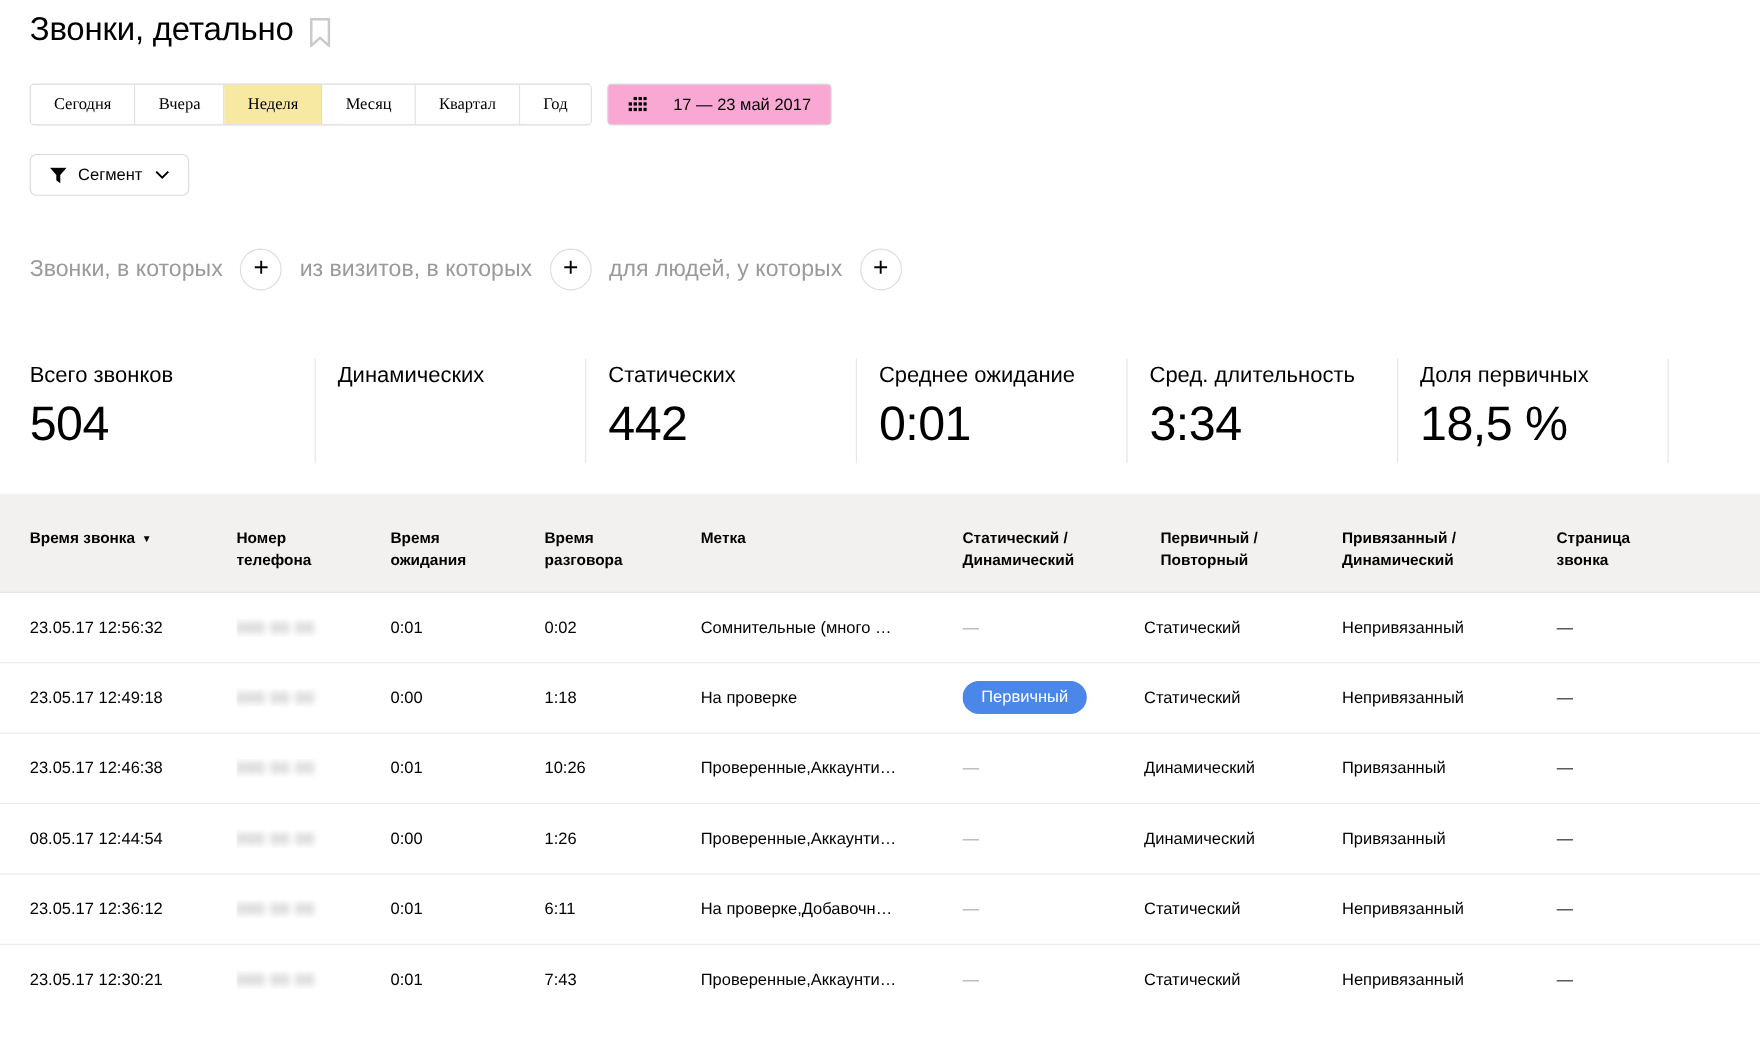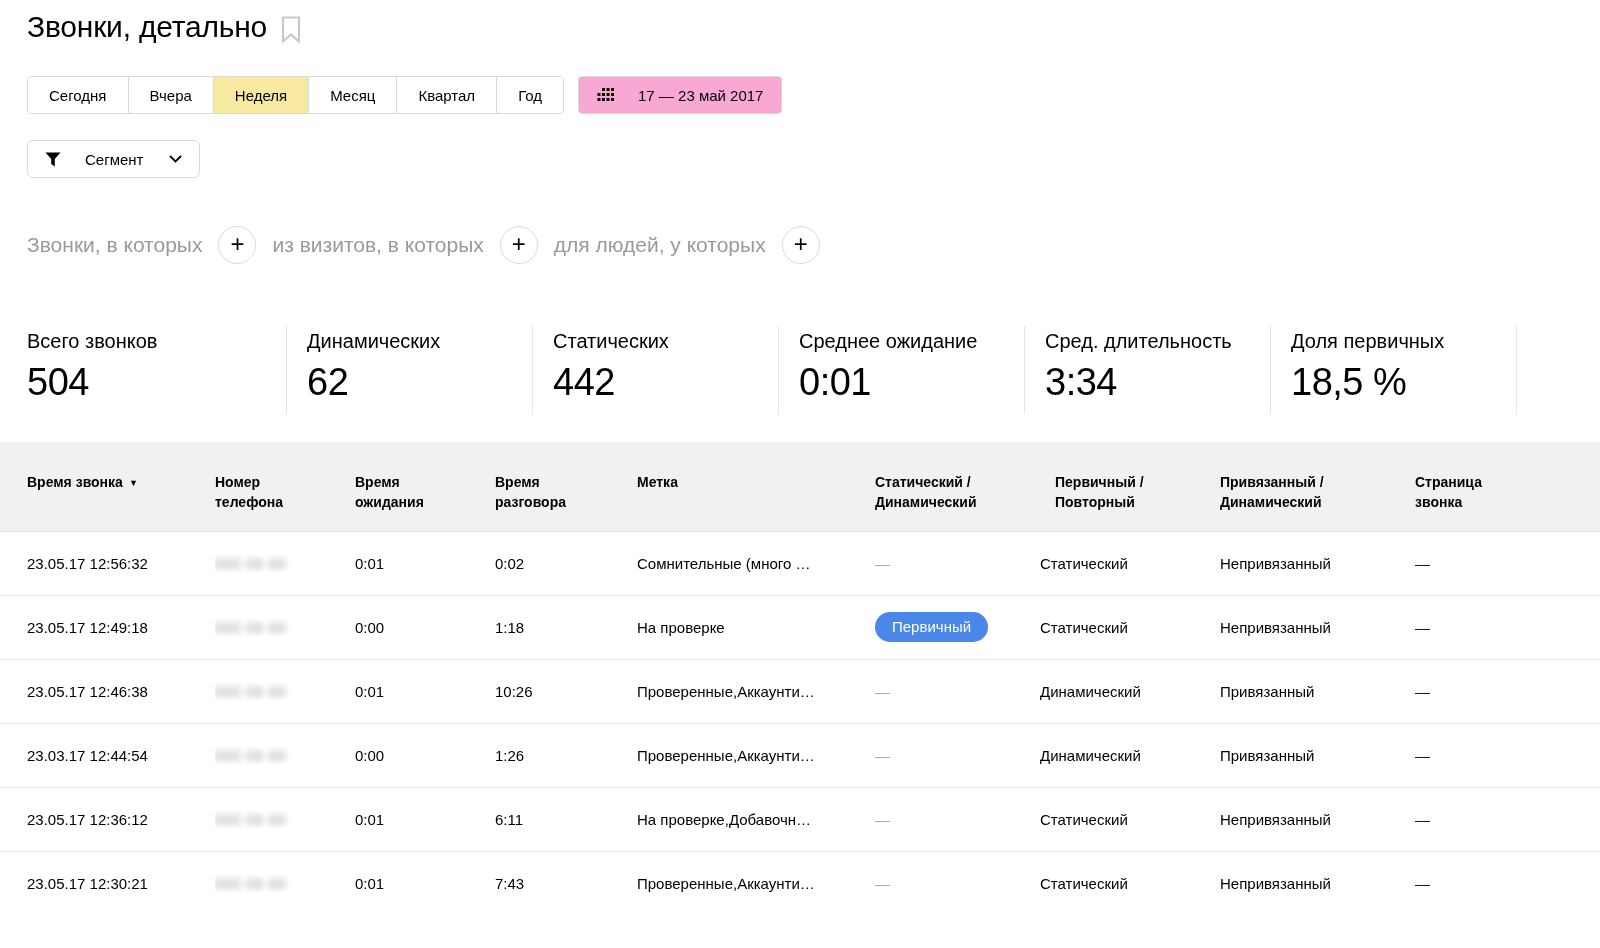--- a/index.html
+++ b/index.html
@@ -8,47 +8,47 @@
 
   
   .page-title-row { display:flex; align-items:center; gap:14px; padding:10px 0 0 27px; }
   .page-title { font-size:30px; font-weight:400; letter-spacing:-0.2px; }
   .bookmark { width:20px; height:27px; margin-top:4px; }
 
   
   .controls-row { display:flex; align-items:center; gap:14px; margin:32px 0 0 27px; }
   .tab-group { display:flex; border:1px solid #d9d9d9; border-radius:4px; overflow:hidden; height:38px; background:#fff; }
   .tab { display:flex; align-items:center; padding:0 21px; font-size:15px; cursor:pointer;
-         border-right:1px solid #d9d9d9; background:#fff; white-space:nowrap; }
+         border-right:1px solid #d9d9d9; background:#fff; white-space:nowrap;font-family:Liberation Serif, serif; }
   .tab:last-child { border-right:none; }
   .tab.active { background:#f8e9a2; }
   .date-btn { display:flex; align-items:center; gap:24px; border:1px solid #d9d9d9; border-radius:4px;
               height:38px; padding:0 18px; font-size:15px; background:#f9a8d4; cursor:pointer; }
   .cal-icon { width:17px; height:15px; }
 
   
   .segment-row { margin:26px 0 0 27px; }
-  .segment-btn { display:inline-flex; align-items:center; gap:24px; border:1px solid #d9d9d9;
+  .segment-btn { display:inline-flex; align-items:center; gap:10px; border:1px solid #d9d9d9;
                  border-radius:6px; height:38px; padding:3px 17px; font-size:15px; background:#fff; cursor:pointer; }
   .funnel-icon { width:16px; height:15px; }
   .chev-icon { width:13px; height:8px; margin-left:2px; }
 
   
   .filters-row { display:flex; align-items:center; gap:16px; margin:48px 0 0 27px; }
   .filter-label { color:#9a9a9a; font-size:21px; }
   .plus-btn { width:38px; height:38px; border-radius:50%; border:1px solid #dcdcdc; background:#fff;
               display:flex; align-items:center; justify-content:center; cursor:pointer; }
   .plus-glyph { font-size:24px; font-weight:400; line-height:1; color:#000; margin-top:-2px; }
 
   
   .metrics-row { display:flex; margin:62px 0 0 27px; }
   .metric { width:246px; border-right:1px solid #e6e4e2; padding:4px 0 10px 20px; }
   .metric:first-child { width:260px; padding-left:0; }
   .metric-label { font-size:20px; }
-  .metric-value { font-size:38px; font-weight:400; margin-top:8px; letter-spacing:-0.5px; }
+  .metric-value { font-size:44px; font-weight:400; margin-top:8px; letter-spacing:-0.5px; }
 
   
   .table { margin-top:28px; }
   .thead { background:#f2f1ef; border-bottom:1px solid #e7e5e3; padding:30px 0 18px 27px; display:flex; }
   .th { font-size:14px; font-weight:700; line-height:1.45; }
   .trow { display:flex; align-items:center; height:64px; padding-left:27px; border-bottom:1px solid #eceae8;justify-content:space-between; }
   .trow:last-child { border-bottom:none; }
   .c1{width:188px} .c2{width:140px} .c3{width:140px} .c4{width:142px} .c5{width:238px}
   .c6{width:165px} .c7{width:180px} .c8{width:195px} .c9{flex:1}
   .cell { font-size:15px; white-space:nowrap; overflow:hidden; }
@@ -128,21 +128,20 @@
   </button>
 </div>
 
 <div class="metrics-row">
   <div class="metric">
     <div class="metric-label">Всего звонков</div>
     <div class="metric-value">504</div>
   </div>
   <div class="metric">
     <div class="metric-label">Динамических</div>
-    <div class="metric-value">62</div>
   </div>
   <div class="metric">
     <div class="metric-label">Статических</div>
     <div class="metric-value">442</div>
   </div>
   <div class="metric">
     <div class="metric-label">Среднее ожидание</div>
     <div class="metric-value">0:01</div>
   </div>
   <div class="metric">
@@ -200,21 +199,21 @@
     <div class="cell c3">0:01</div>
     <div class="cell c4">10:26</div>
     <div class="cell c5">Проверенные,Аккаунти…</div>
     <div class="cell c6"><span class="dash-muted">—</span></div>
     <div class="cell c7">Динамический</div>
     <div class="cell c8">Привязанный</div>
     <div class="cell c9"><span class="dash-dark">—</span></div>
   </div>
 
   <div class="trow">
-    <div class="cell c1">23.03.17 12:44:54</div>
+    <div class="cell c1">08.05.17 12:44:54</div>
     <div class="cell c2"><span class="phone-blur">000 00 00</span></div>
     <div class="cell c3">0:00</div>
     <div class="cell c4">1:26</div>
     <div class="cell c5">Проверенные,Аккаунти…</div>
     <div class="cell c6"><span class="dash-muted">—</span></div>
     <div class="cell c7">Динамический</div>
     <div class="cell c8">Привязанный</div>
     <div class="cell c9"><span class="dash-dark">—</span></div>
   </div>
 

